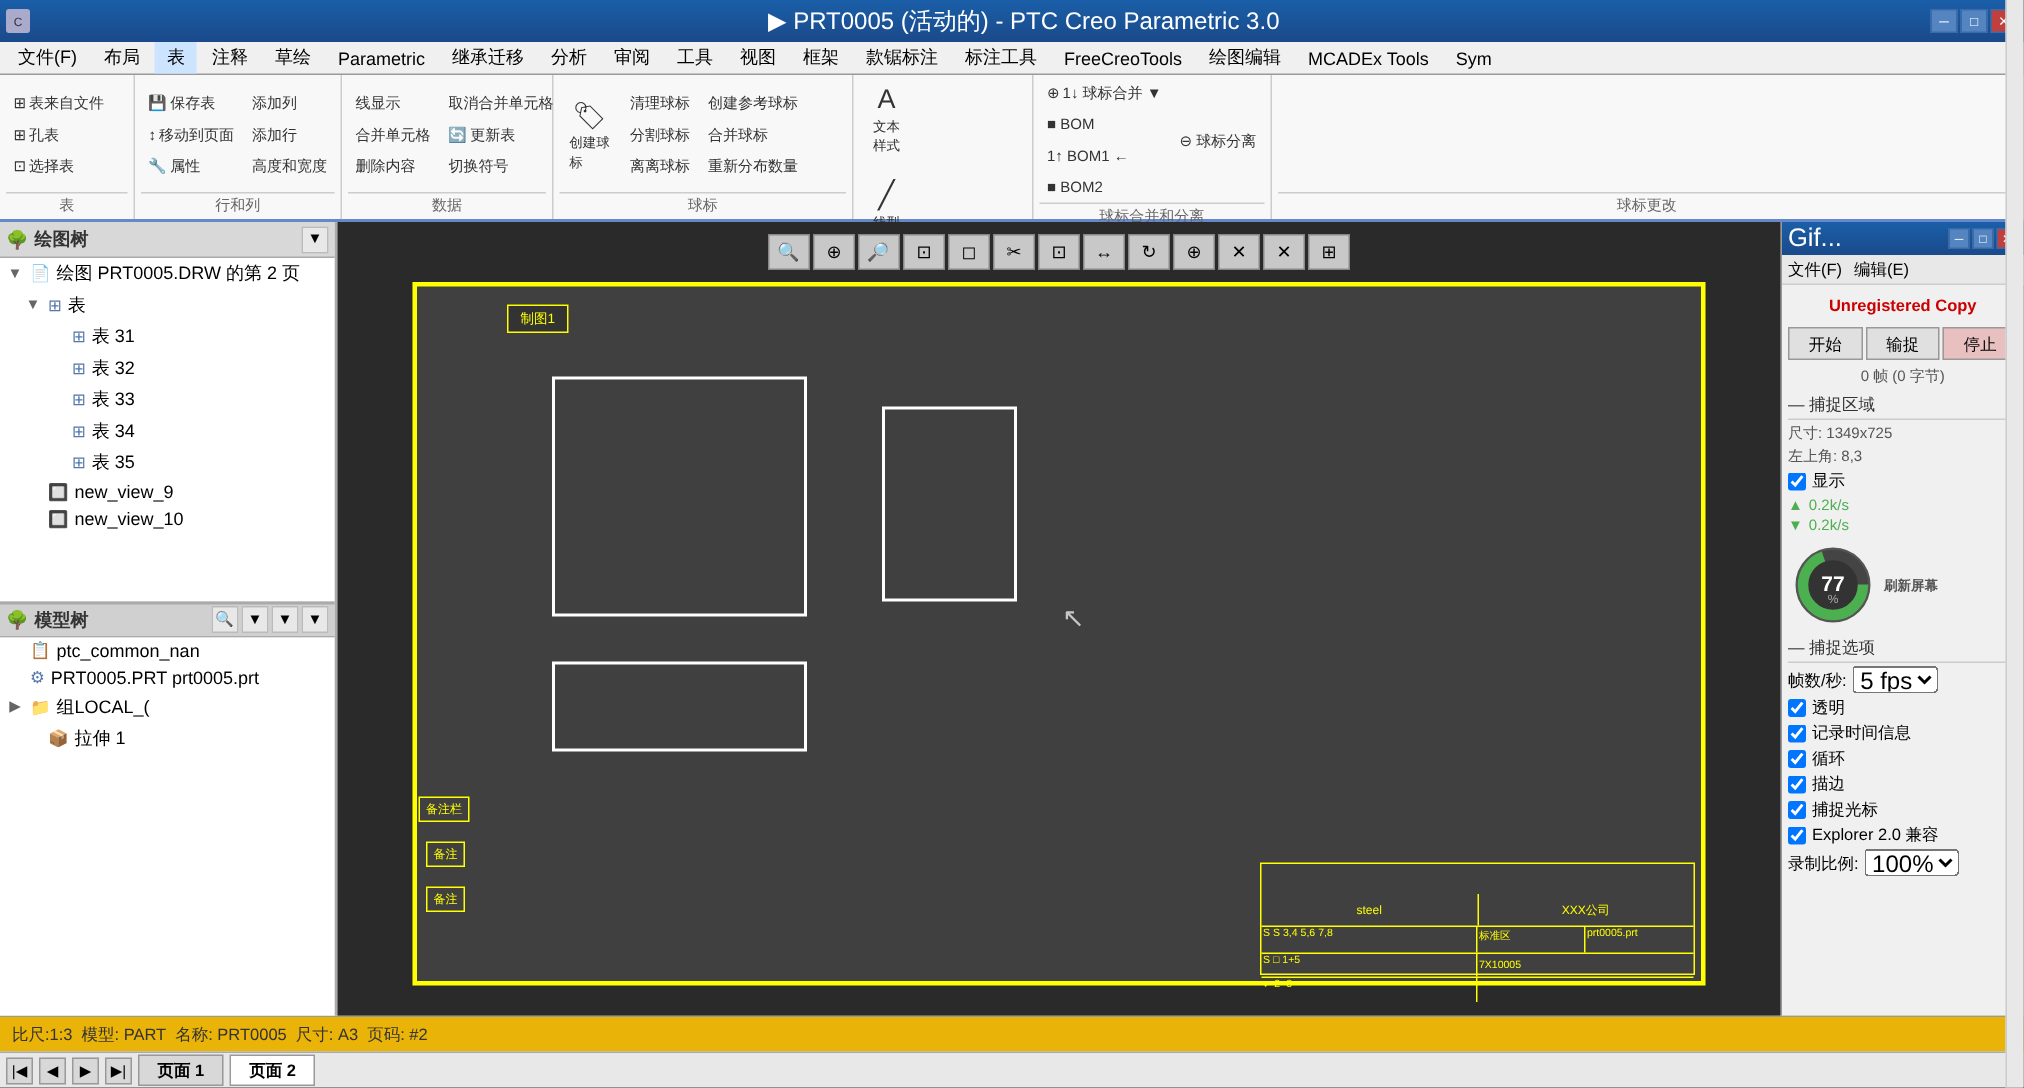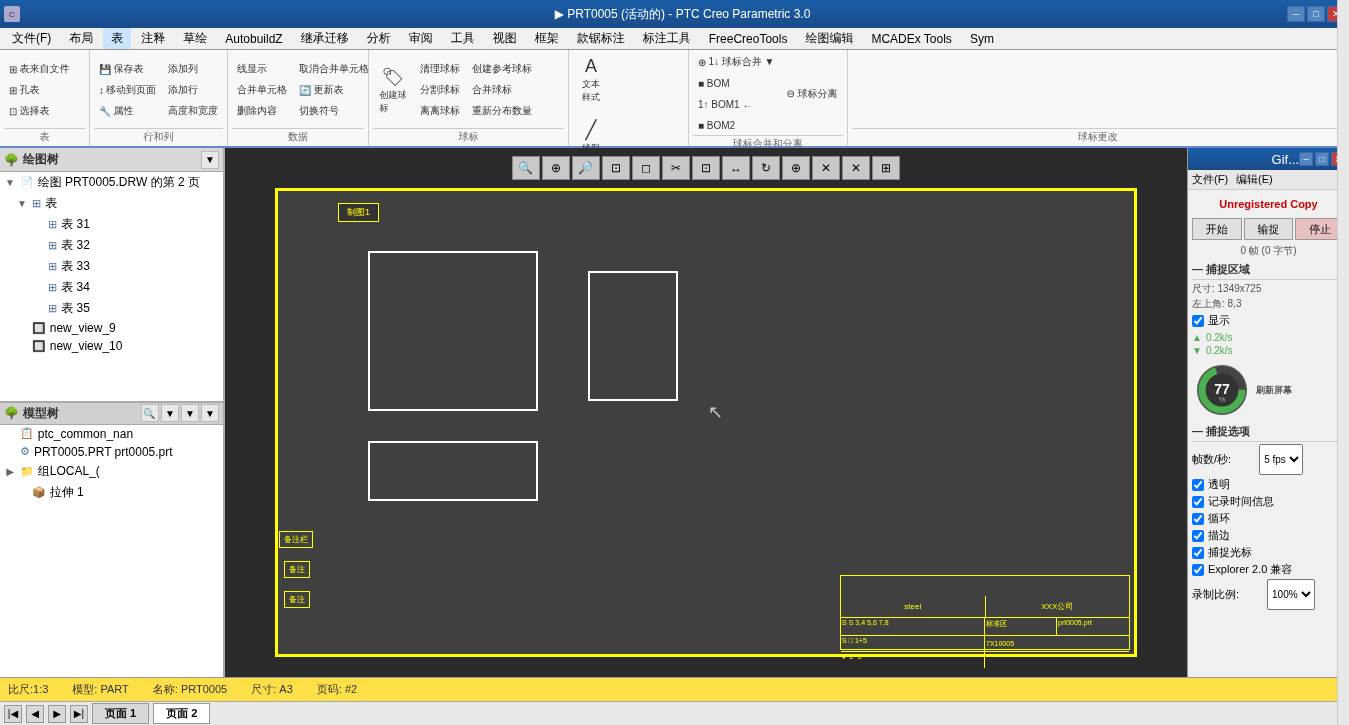--- a/index.html
+++ b/index.html
@@ -4,21 +4,21 @@
   <style>
     * { margin: 0; padding: 0; box-sizing: border-box; }
     body { width: 1349px; height: 725px; overflow: hidden; font-family: 'SimSun', 'Microsoft YaHei', Arial, sans-serif; font-size: 12px; background: #c0c0c0; }
 
     
     #titlebar {
       width: 100%; height: 28px; background: linear-gradient(to bottom, #1a5fa8, #1a4a8a);
       display: flex; align-items: center; padding: 0 4px; color: white;
       position: relative;
     }
-    #titlebar .title-text { flex: 1; text-align: center; font-size: 12px; color: white; }
+    #titlebar .title-text { flex: 1; text-align: center; font-size: 16px; color: white; }
     #titlebar .win-buttons { display: flex; gap: 2px; position: absolute; right: 4px; }
     #titlebar .win-btn { width: 18px; height: 16px; background: #5585c0; border: 1px solid #3a6aaa; color: white; font-size: 9px; display: flex; align-items: center; justify-content: center; cursor: pointer; }
     #titlebar .win-btn.close { background: #c04040; }
     .title-icons { display: flex; gap: 2px; align-items: center; }
     .title-icon { width: 16px; height: 16px; background: #aac; border-radius: 2px; display: flex; align-items: center; justify-content: center; font-size: 8px; color: #333; }
 
     
     #menubar {
       width: 100%; height: 22px; background: #f0f0f0; display: flex; align-items: center;
       border-bottom: 1px solid #999; padding: 0 4px; gap: 2px;
@@ -56,42 +56,42 @@
 
     
     .drawing-sheet { position: absolute; top: 40px; left: 50px; right: 50px; bottom: 20px; border: 3px solid #ffff00; background: #404040; }
 
     
     .view-box { position: absolute; border: 2px solid white; background: transparent; }
 
     
     #gif-panel { width: 162px; min-width: 162px; background: #f0f0f0; border-left: 1px solid #999; display: flex; flex-direction: column; font-size: 11px; }
     .gif-titlebar { height: 22px; background: linear-gradient(to bottom, #1a5fa8, #1a4a8a); display: flex; align-items: center; padding: 0 4px; color: white; font-size: 11px; }
-    .gif-title-text { flex: 1; font-size: 13px; text-align: right; }
+    .gif-title-text { flex: 1; font-size: 17px; }
     .gif-win-btn { width: 14px; height: 14px; background: #5585c0; border: 1px solid #3a6aaa; color: white; font-size: 8px; display: flex; align-items: center; justify-content: center; cursor: pointer; }
     .gif-win-btn.close { background: #c04040; }
     .gif-menubar { height: 20px; background: #e8e8e8; display: flex; align-items: center; padding: 0 4px; gap: 8px; border-bottom: 1px solid #ccc; }
     .gif-menu-item { font-size: 11px; cursor: pointer; }
     .gif-body { padding: 4px; flex: 1; }
     .gif-unregistered { text-align: center; font-size: 11px; color: #cc0000; font-weight: bold; padding: 4px 0; }
     .gif-buttons { display: flex; gap: 2px; margin: 4px 0; }
     .gif-btn { flex: 1; height: 22px; font-size: 11px; background: #e0e0e0; border: 1px solid #999; cursor: pointer; display: flex; align-items: center; justify-content: center; }
     .gif-btn.stop { background: #e8c0c0; }
     .gif-section { margin: 4px 0; }
-    .gif-section-title { font-size: 11px; font-weight: bold; color: #333; border-bottom: 1px solid #ccc; padding-bottom: 2px; margin-bottom: 2px; }
+    .gif-section-title { font-size: 11px; font-weight: normal; color: #333; border-bottom: 1px solid #ccc; padding-bottom: 2px; margin-bottom: 2px; }
     .gif-info-row { display: flex; align-items: center; font-size: 10px; margin: 1px 0; gap: 4px; }
     .gif-label { color: #555; }
     .gif-checkbox-row { display: flex; align-items: center; gap: 4px; font-size: 11px; margin: 2px 0; }
     .gif-checkbox { width: 12px; height: 12px; }
     .gif-select-row { display: flex; align-items: center; gap: 4px; font-size: 11px; margin: 2px 0; }
-    .gif-select { height: 31px; font-size: 10px; margin-left: 24px; }
+    .gif-select { height: 18px; font-size: 16px; }
     .gif-ratio-row { display: flex; align-items: center; gap: 4px; font-size: 11px; margin: 2px 0; }
 
     
-    #statusbar { height: 24px; background: #fde047; border-top: 1px solid #999; display: flex; align-items: center; padding: 0 8px; font-size: 11px; color: #333; gap: 24px; }
+    #statusbar { height: 24px; background: #eab308; border-top: 1px solid #999; display: flex; align-items: center; padding: 0 8px; font-size: 11px; color: #333; gap: 6px; }
     .status-item { white-space: nowrap; }
 
     
     #page-nav { height: 24px; background: #e8e8e8; border-top: 1px solid #aaa; display: flex; align-items: center; padding: 0 4px; gap: 4px; }
     .nav-btn { width: 18px; height: 18px; background: #d8d8d8; border: 1px solid #999; cursor: pointer; display: flex; align-items: center; justify-content: center; font-size: 10px; }
     .page-tab { padding: 2px 12px; background: #d8d8d8; border: 1px solid #999; font-size: 11px; cursor: pointer; font-weight: bold; }
     .page-tab.active { background: white; font-weight: bold; }
     .drawing-tree { flex: 1; min-height: 0; }
 
     .panel-divider { height: 24px; background: #d0d0d0; border-top: 2px solid #aaa; border-bottom: 1px solid #aaa; display: flex; align-items: center; padding: 0 4px; gap: 4px; cursor: pointer; }
@@ -111,21 +111,21 @@
     <div class="win-btn close">✕</div>
   </div>
 </div>
 
 <div id="menubar">
   <div class="menu-item">文件(F)</div>
   <div class="menu-item">布局</div>
   <div class="menu-item" style="background:#cce4ff;">表</div>
   <div class="menu-item">注释</div>
   <div class="menu-item">草绘</div>
-  <div class="menu-item">AutobuildZ</div>
+  <div class="menu-item">Parametric</div>
   <div class="menu-item">继承迁移</div>
   <div class="menu-item">分析</div>
   <div class="menu-item">审阅</div>
   <div class="menu-item">工具</div>
   <div class="menu-item">视图</div>
   <div class="menu-item">框架</div>
   <div class="menu-item">款锯标注</div>
   <div class="menu-item">标注工具</div>
   <div class="menu-item">FreeCreoTools</div>
   <div class="menu-item">绘图编辑</div>

